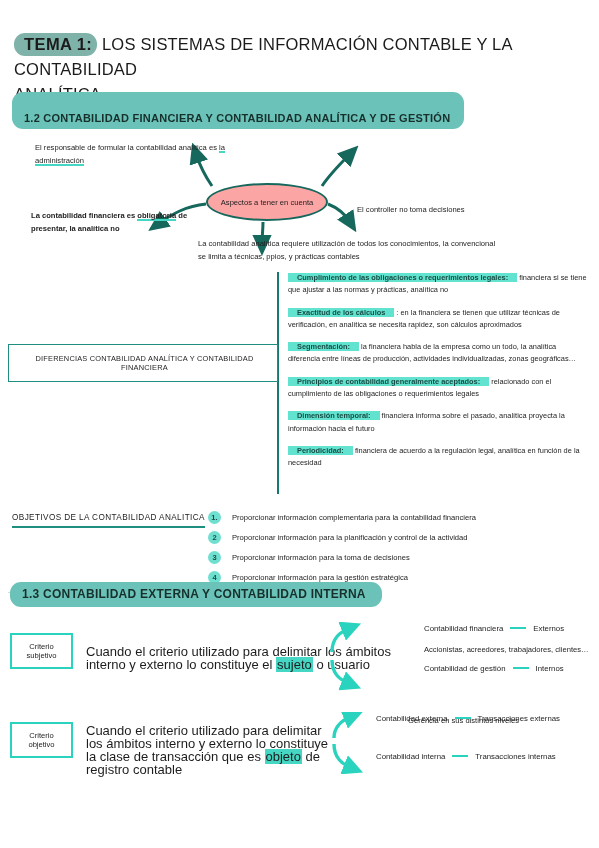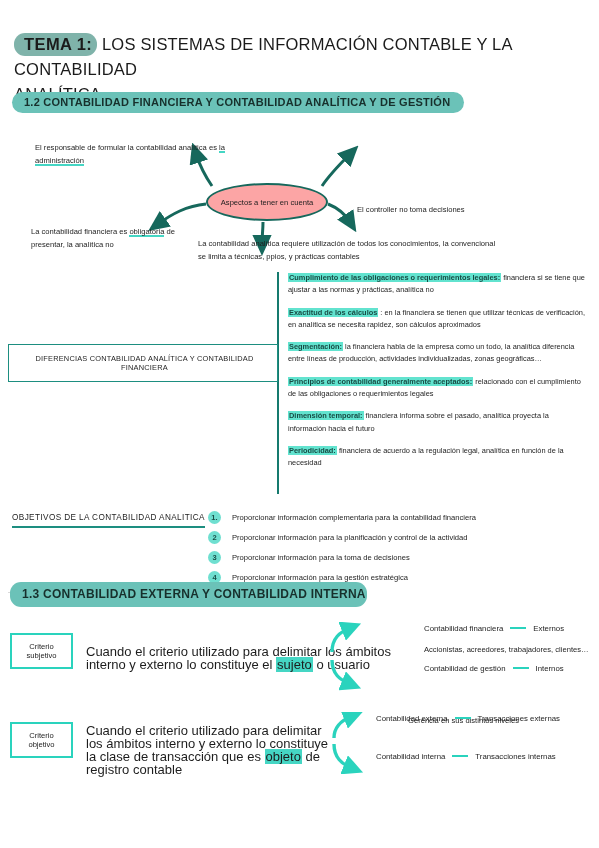--- a/index.html
+++ b/index.html
@@ -26,26 +26,26 @@
   }
 
   
   .pill {
     position: absolute;
     background: #6bc2b8;
     color: #17302c;
     border-radius: 11px;
     font-size: 11px;
     letter-spacing: .25px;
-    padding: 4px 14px 5px 12px;
+    padding: 20px 14px 5px 12px;
     white-space: nowrap;
     font-weight: 600;
   }
   #pill-12 { left: 12px; top: 92px; }
-  #pill-13 { left: 10px; top: 582px; font-size: 12px; padding: 5px 1px 6px 12px; }
+  #pill-13 { left: 10px; top: 582px; font-size: 12px; padding: 5px 16px 6px 12px; }
 
   
   .mindmap { position: absolute; left: 0; top: 138px; width: 599px; height: 132px; }
   .mm-text { position: absolute; font-size: 7.6px; line-height: 12.5px; color:#1d1d1d; }
   .hl-under {
     background: linear-gradient(to top, #45d6c4 0, #45d6c4 2px, transparent 2px);
     padding-bottom: 1px;
   }
   .ellipse {
     position: absolute;
@@ -65,21 +65,21 @@
   .diff-box {
     position: absolute; left: 8px; top: 72px;
     width: 270px; padding: 9px 6px 9px 9px;
     border: 1.8px solid #1d8e80;
     font-size: 7.4px; letter-spacing: .2px; color:#1d1d1d;
     text-align: center;
   }
   .vline { position: absolute; left: 277px; top: 0px; width: 1.6px; height: 222px; background: #157a6e; }
   .diff-list { position: absolute; left: 288px; top: 0px; width: 300px; }
   .diff-item { font-size: 7.4px; line-height: 12.3px; color:#1d1d1d; margin-bottom: 10px; }
-  .hl-box { background: #62e3cf; padding: 0 1px; color:#174b44; font-weight:600; }
+  .hl-box { background: #62e3cf; padding: 0 9px; color:#174b44; font-weight:600; }
 
   
   .obj-wrap { position: absolute; left:0; top: 505px; width: 599px; height: 85px; }
   .obj-title {
     position:absolute; left: 12px; top: 8px;
     font-size: 8.2px; letter-spacing:.4px; color:#1d1d1d;
     padding-bottom: 4px;
     border-bottom: 2.2px solid #1d8e80;
   }
   .obj-list { position:absolute; left: 208px; top: 2px; }
@@ -143,21 +143,21 @@
       <path d="M263,84 C263,92 262,98 262,106" stroke="#16685c" stroke-width="3" fill="none" marker-end="url(#ah)"></path>
     </svg>
 
     <div class="ellipse">Aspectos a tener en cuenta</div>
 
     <div class="mm-text" style="left:18px; top:4px; width:248px;padding-left:17px;"><span>El responsable de formular la contabilidad analítica es </span><span class="hl-under">la administración</span></div>
 
 
     <div class="mm-text" style="left:357px; top:66px;">El controller no toma decisiones</div>
 
-    <div class="mm-text" style="left:31px; top:88px; width:170px;"><span>La contabilidad financiera es </span><span class="hl-under">obligatoria</span><span> de</span> <span>presentar, la analítica no</span></div>
+    <div class="mm-text" style="left:31px; top:72px; width:170px;font-weight:bold;"><span>La contabilidad financiera es </span><span class="hl-under">obligatoria</span><span> de</span> <span>presentar, la analítica no</span></div>
 
     <div class="mm-text" style="left:198px; top:100px; width:300px;"><span>La contabilidad analítica requiere utilización de todos los conocimientos, la</span> <span>convencional se limita a técnicas, ppios, y prácticas contables</span></div>
   </div>
 
   <div class="diff-wrap">
     <div class="vline"></div>
     <div class="diff-box">DIFERENCIAS CONTABILIDAD ANALÍTICA Y CONTABILIDAD FINANCIERA</div>
     <div class="diff-list">
       <div class="diff-item"><span class="hl-box">Cumplimiento de las obligaciones o requerimientos legales:</span><span> financiera si se tiene que ajustar a las normas y prácticas, analítica no</span></div>
       <div class="diff-item"><span class="hl-box">Exactitud de los cálculos</span><span> : en la financiera se tienen que utilizar técnicas de verificación, en analítica se necesita rapidez, son cálculos aproximados</span></div>

